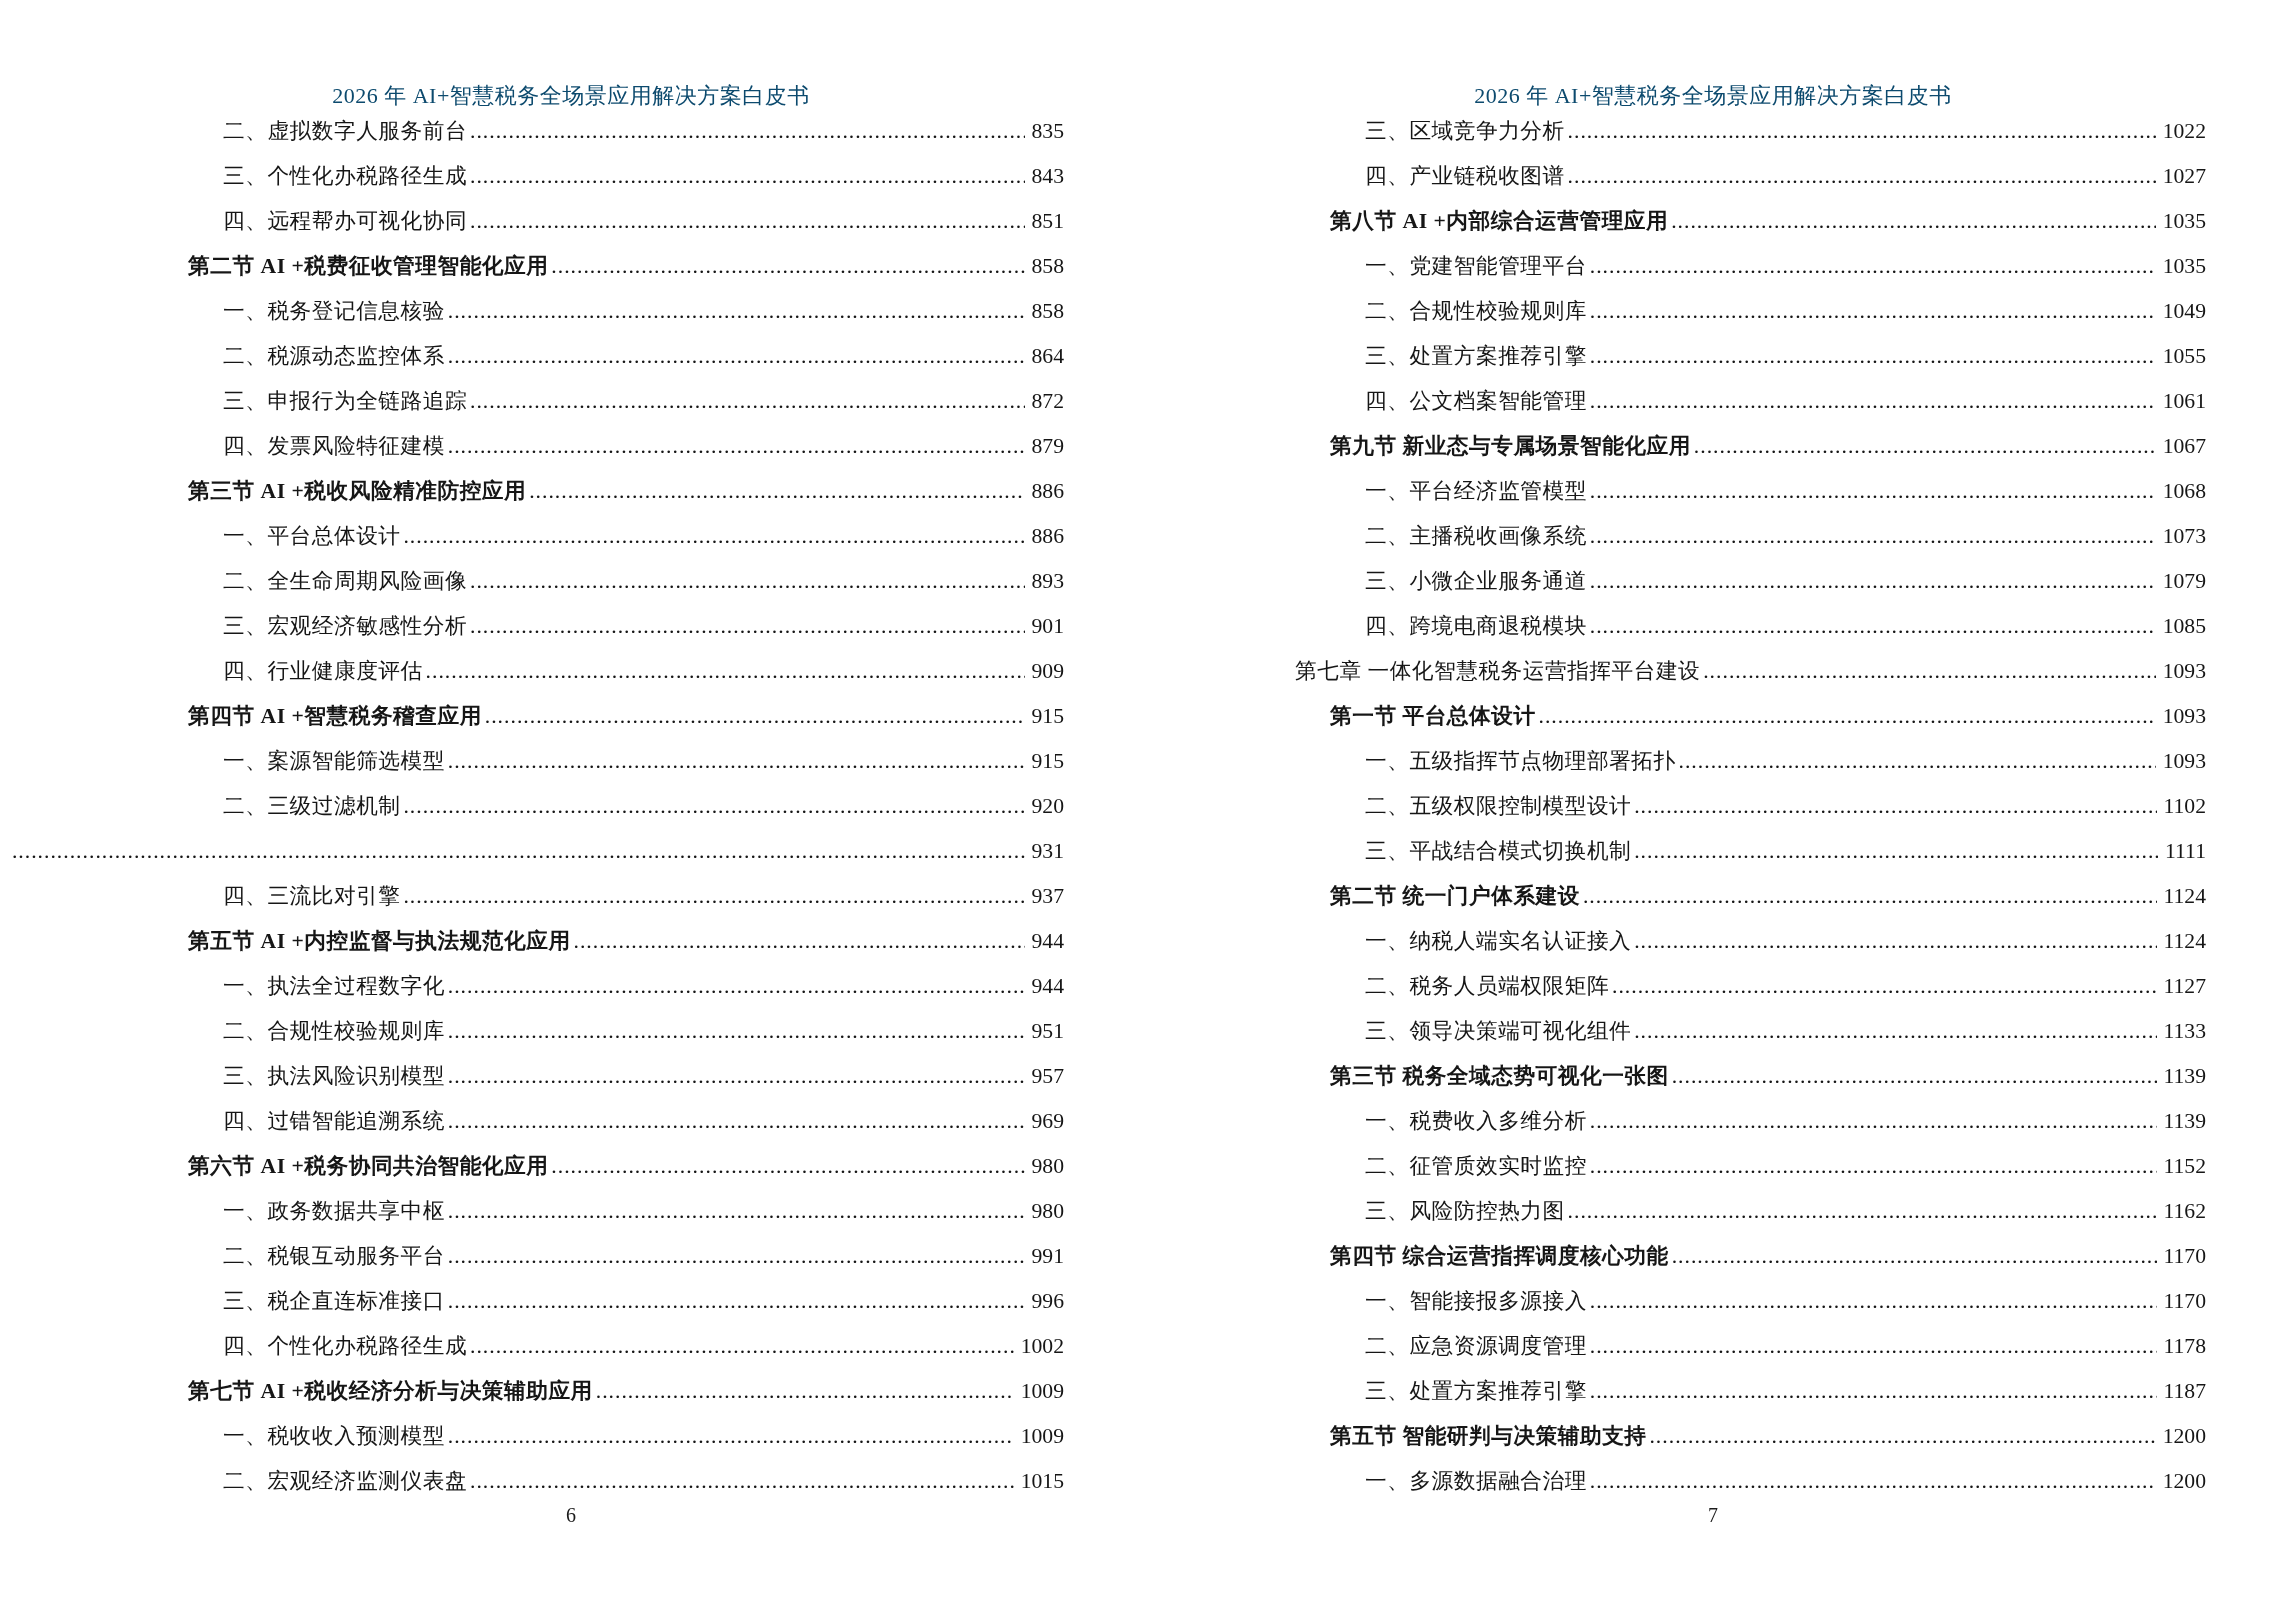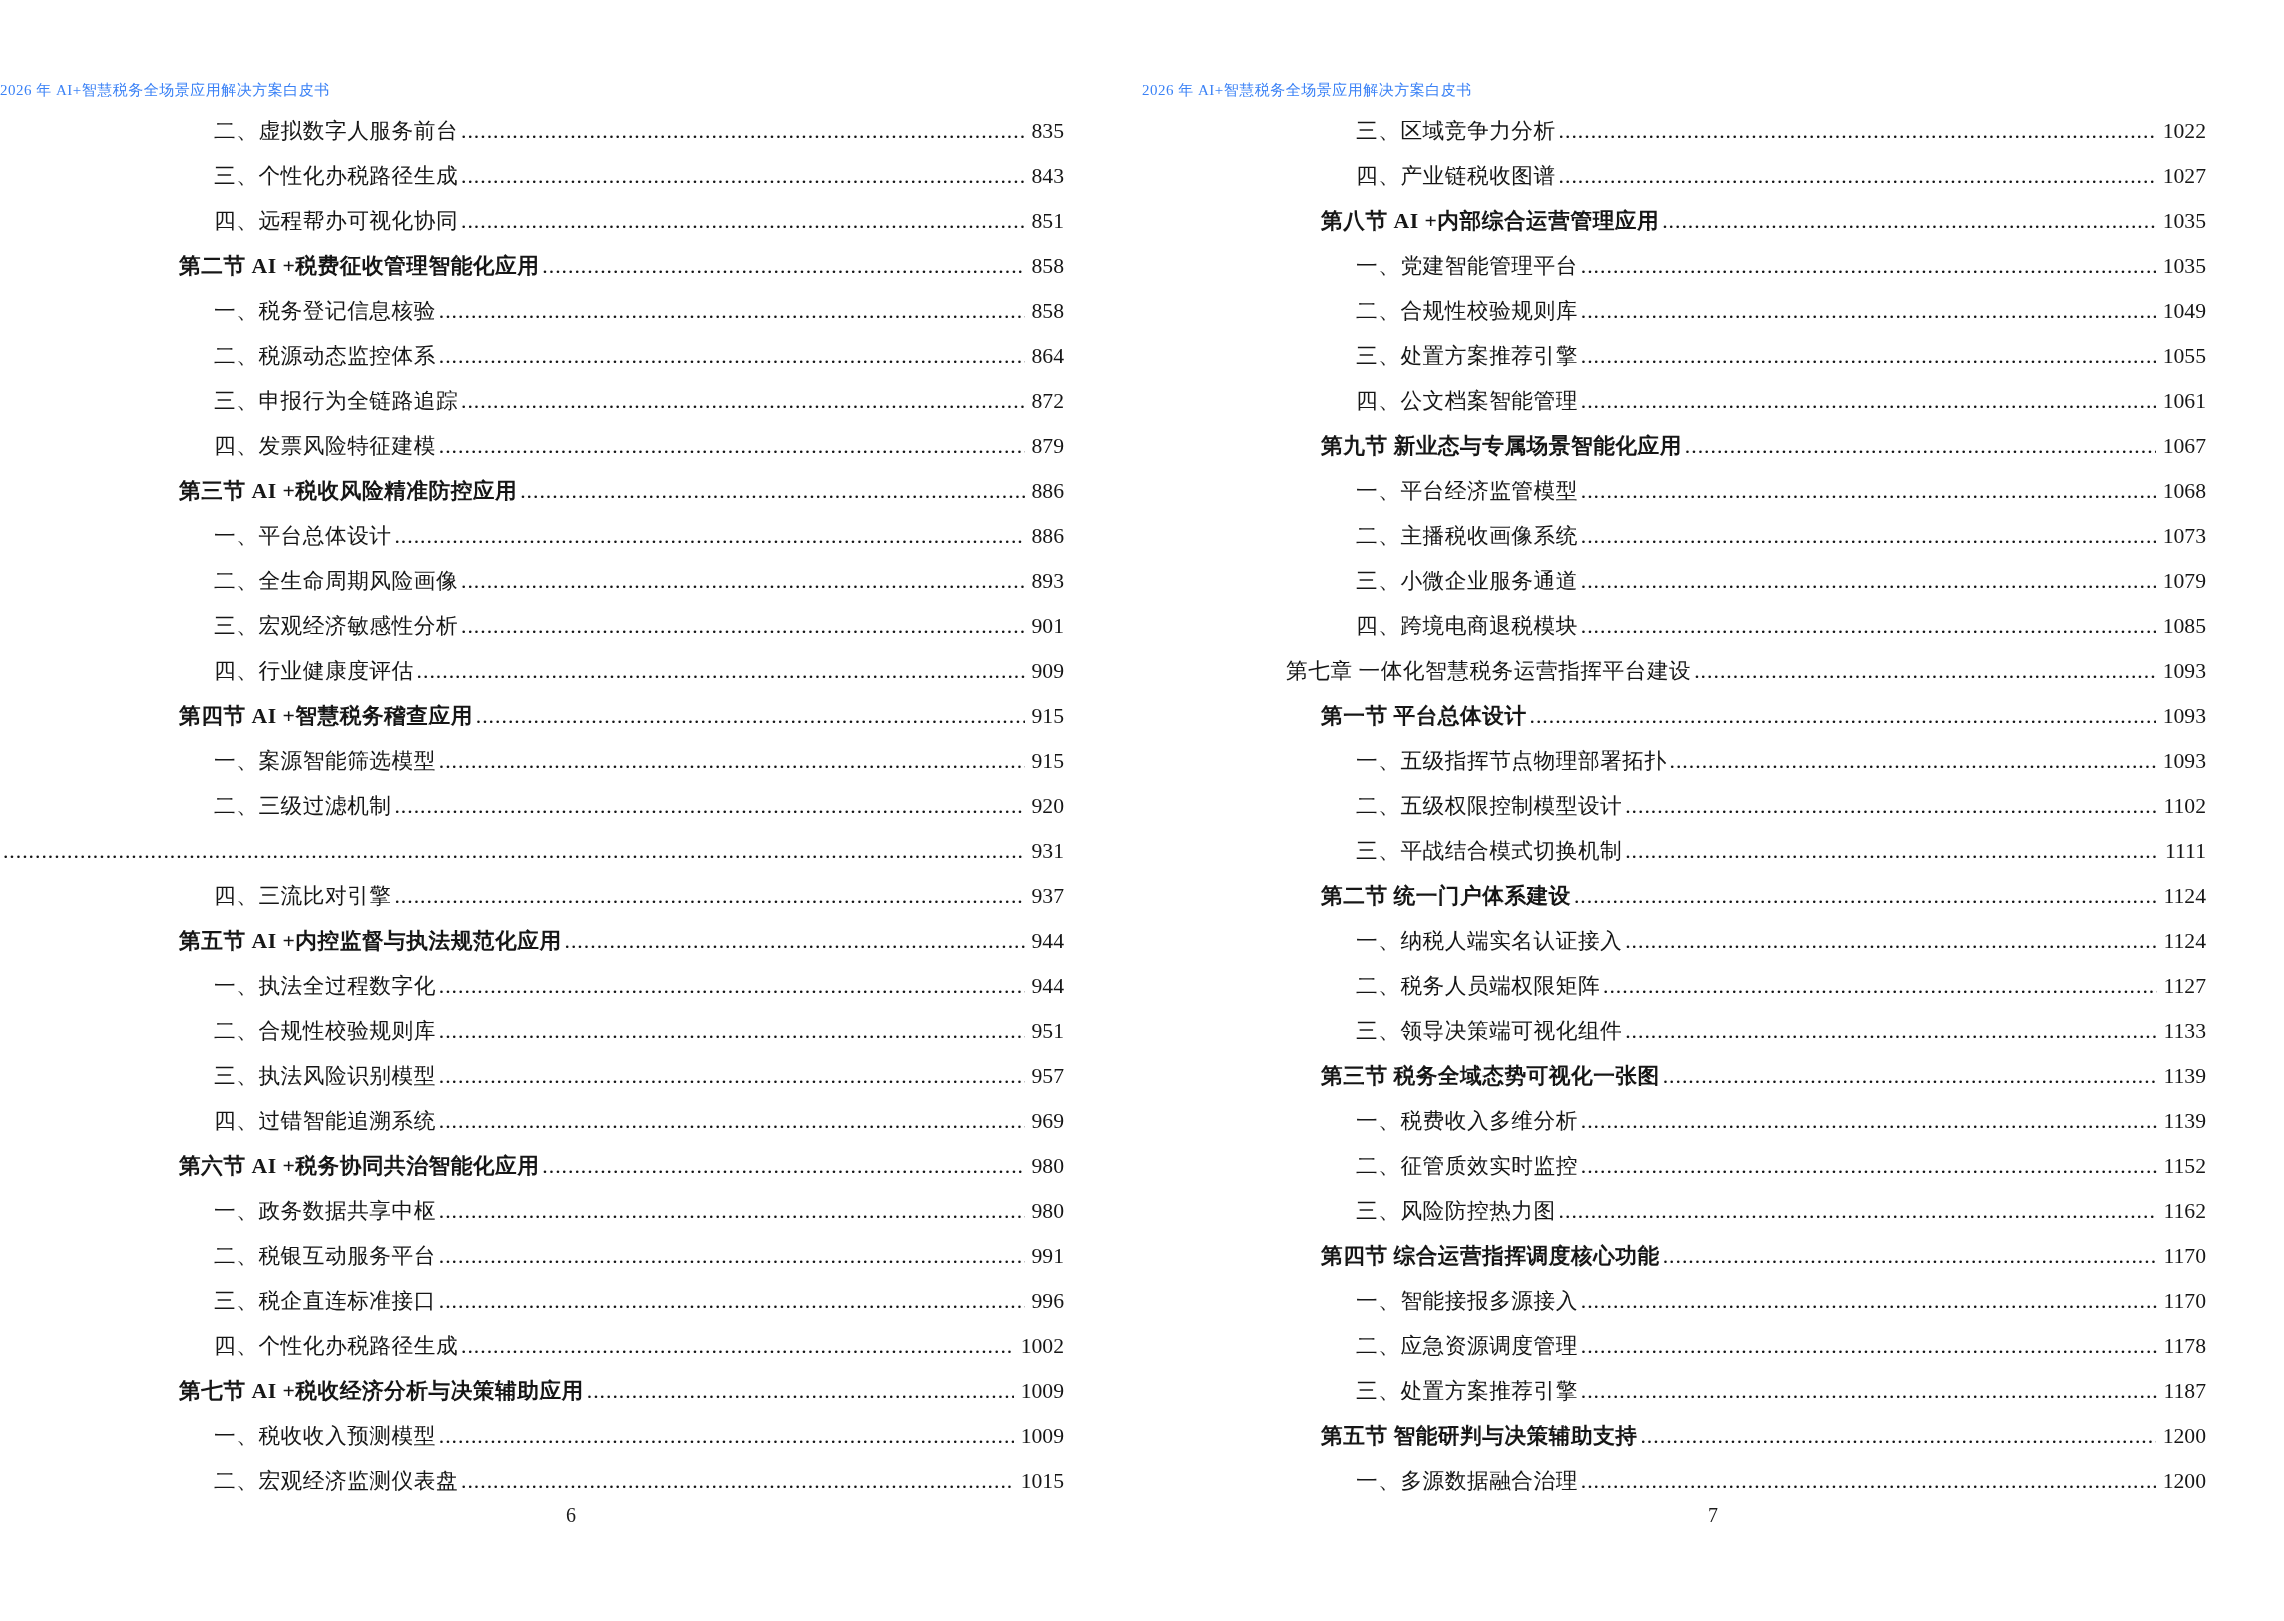--- a/index.html
+++ b/index.html
@@ -2,24 +2,24 @@
 <html style="font-size:7.7px"><head>
 <meta charset="utf-8">
 <style>
   * { margin:0; padding:0; box-sizing:border-box; }
   html,body { width:2284px; height:1622px; background:#ffffff; overflow:hidden; }
   body { font-family:"Liberation Serif","DejaVu Serif",serif; color:#161616; }
   .spread { display:flex; width:2284px; height:1622px; background:#ffffff; }
   .page { position:relative; width:1142px; height:1622px; background:#ffffff; }
   .page-header {
     position:absolute; top:81px; left:0; width:100%;
-    font-size:15px; letter-spacing:0.5px; color:#3b82f6;
+    text-align:center; font-size:22px; letter-spacing:0.5px; color:#0c4a6e;
   }
   .toc {
-    position:absolute; top:109px; left:0; right:78px;
+    position:absolute; top:109px; left:9px; right:78px;
   }
   .toc-line {
     display:flex; align-items:baseline;
     height:45px; line-height:45px;
     font-size:21.7px; white-space:nowrap;
   }
   .toc-line.lvl0 .toc-title { padding-left:144px; }
   .toc-line.lvl1 .toc-title { padding-left:179px;font-weight:bold; }
   .toc-line.lvl2 .toc-title { padding-left:214px; }
   .toc-title { flex:0 0 auto; letter-spacing:0.5px; }

